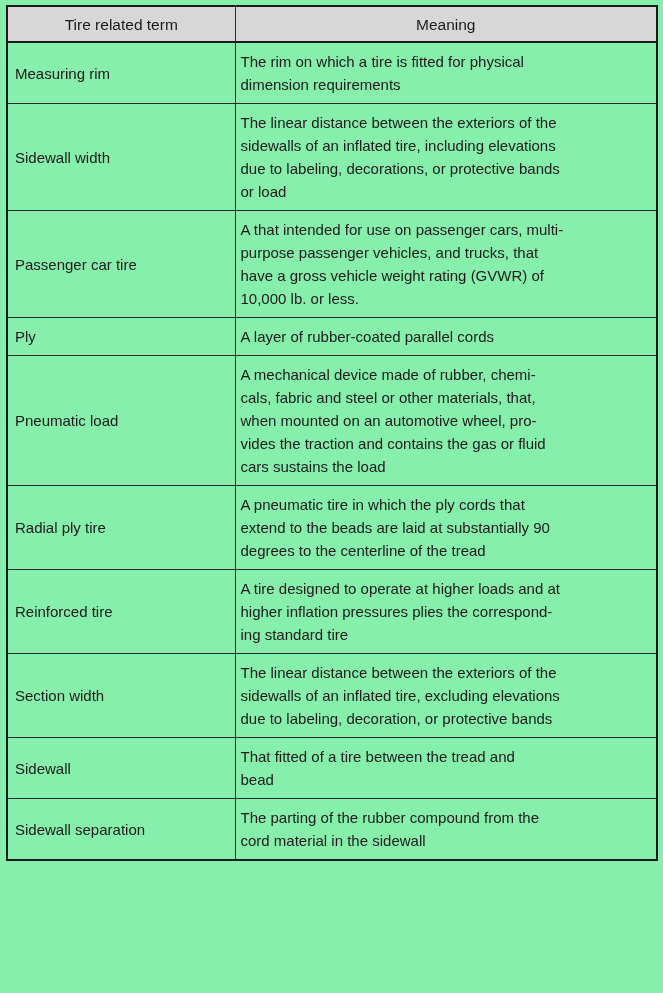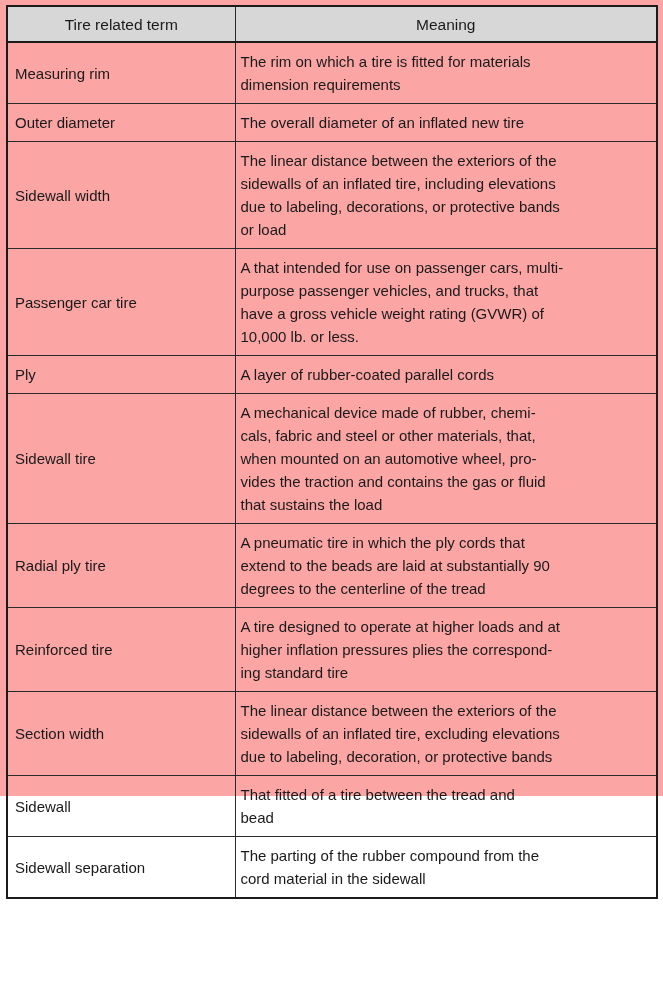--- a/index.html
+++ b/index.html
@@ -12,22 +12,22 @@
     width: 663px;
     height: 993px;
     font-family: "Liberation Sans", sans-serif;
     color: #1a1a1a;
     overflow: hidden;
   }
 
   .page {
     position: relative;
     width: 663px;
-    height: 796px;
-    background: #fca5a5;
+    height: 993px;
+    background: #86efac;
   }
 
   .glossary-table {
     position: absolute;
     left: 6px;
     top: 5px;
     width: 650px;
     border-collapse: collapse;
     table-layout: fixed;
     border: 2px solid #1b1b1b;
@@ -86,28 +86,22 @@
     <thead>
       <tr>
         <th>Tire related term</th>
         <th>Meaning</th>
       </tr>
     </thead>
     <tbody id="table-body">
         <tr>
           <td class="term-cell">Measuring rim</td>
           <td class="meaning-cell">
-            <span class="line">The rim on which a tire is fitted for materials</span>
+            <span class="line">The rim on which a tire is fitted for physical</span>
             <span class="line">dimension requirements</span>
-          </td>
-        </tr>
-        <tr>
-          <td class="term-cell">Outer diameter</td>
-          <td class="meaning-cell">
-            <span class="line">The overall diameter of an inflated new tire</span>
           </td>
         </tr>
         <tr>
           <td class="term-cell">Sidewall width</td>
           <td class="meaning-cell">
             <span class="line">The linear distance between the exteriors of the</span>
             <span class="line">sidewalls of an inflated tire, including elevations</span>
             <span class="line">due to labeling, decorations, or protective bands</span>
             <span class="line">or load</span>
           </td>
@@ -121,27 +115,27 @@
             <span class="line">10,000 lb. or less.</span>
           </td>
         </tr>
         <tr>
           <td class="term-cell">Ply</td>
           <td class="meaning-cell">
             <span class="line">A layer of rubber-coated parallel cords</span>
           </td>
         </tr>
         <tr>
-          <td class="term-cell">Sidewall tire</td>
+          <td class="term-cell">Pneumatic load</td>
           <td class="meaning-cell">
             <span class="line">A mechanical device made of rubber, chemi-</span>
             <span class="line">cals, fabric and steel or other materials, that,</span>
             <span class="line">when mounted on an automotive wheel, pro-</span>
             <span class="line">vides the traction and contains the gas or fluid</span>
-            <span class="line">that sustains the load</span>
+            <span class="line">cars sustains the load</span>
           </td>
         </tr>
         <tr>
           <td class="term-cell">Radial ply tire</td>
           <td class="meaning-cell">
             <span class="line">A pneumatic tire in which the ply cords that</span>
             <span class="line">extend to the beads are laid at substantially 90</span>
             <span class="line">degrees to the centerline of the tread</span>
           </td>
         </tr>

